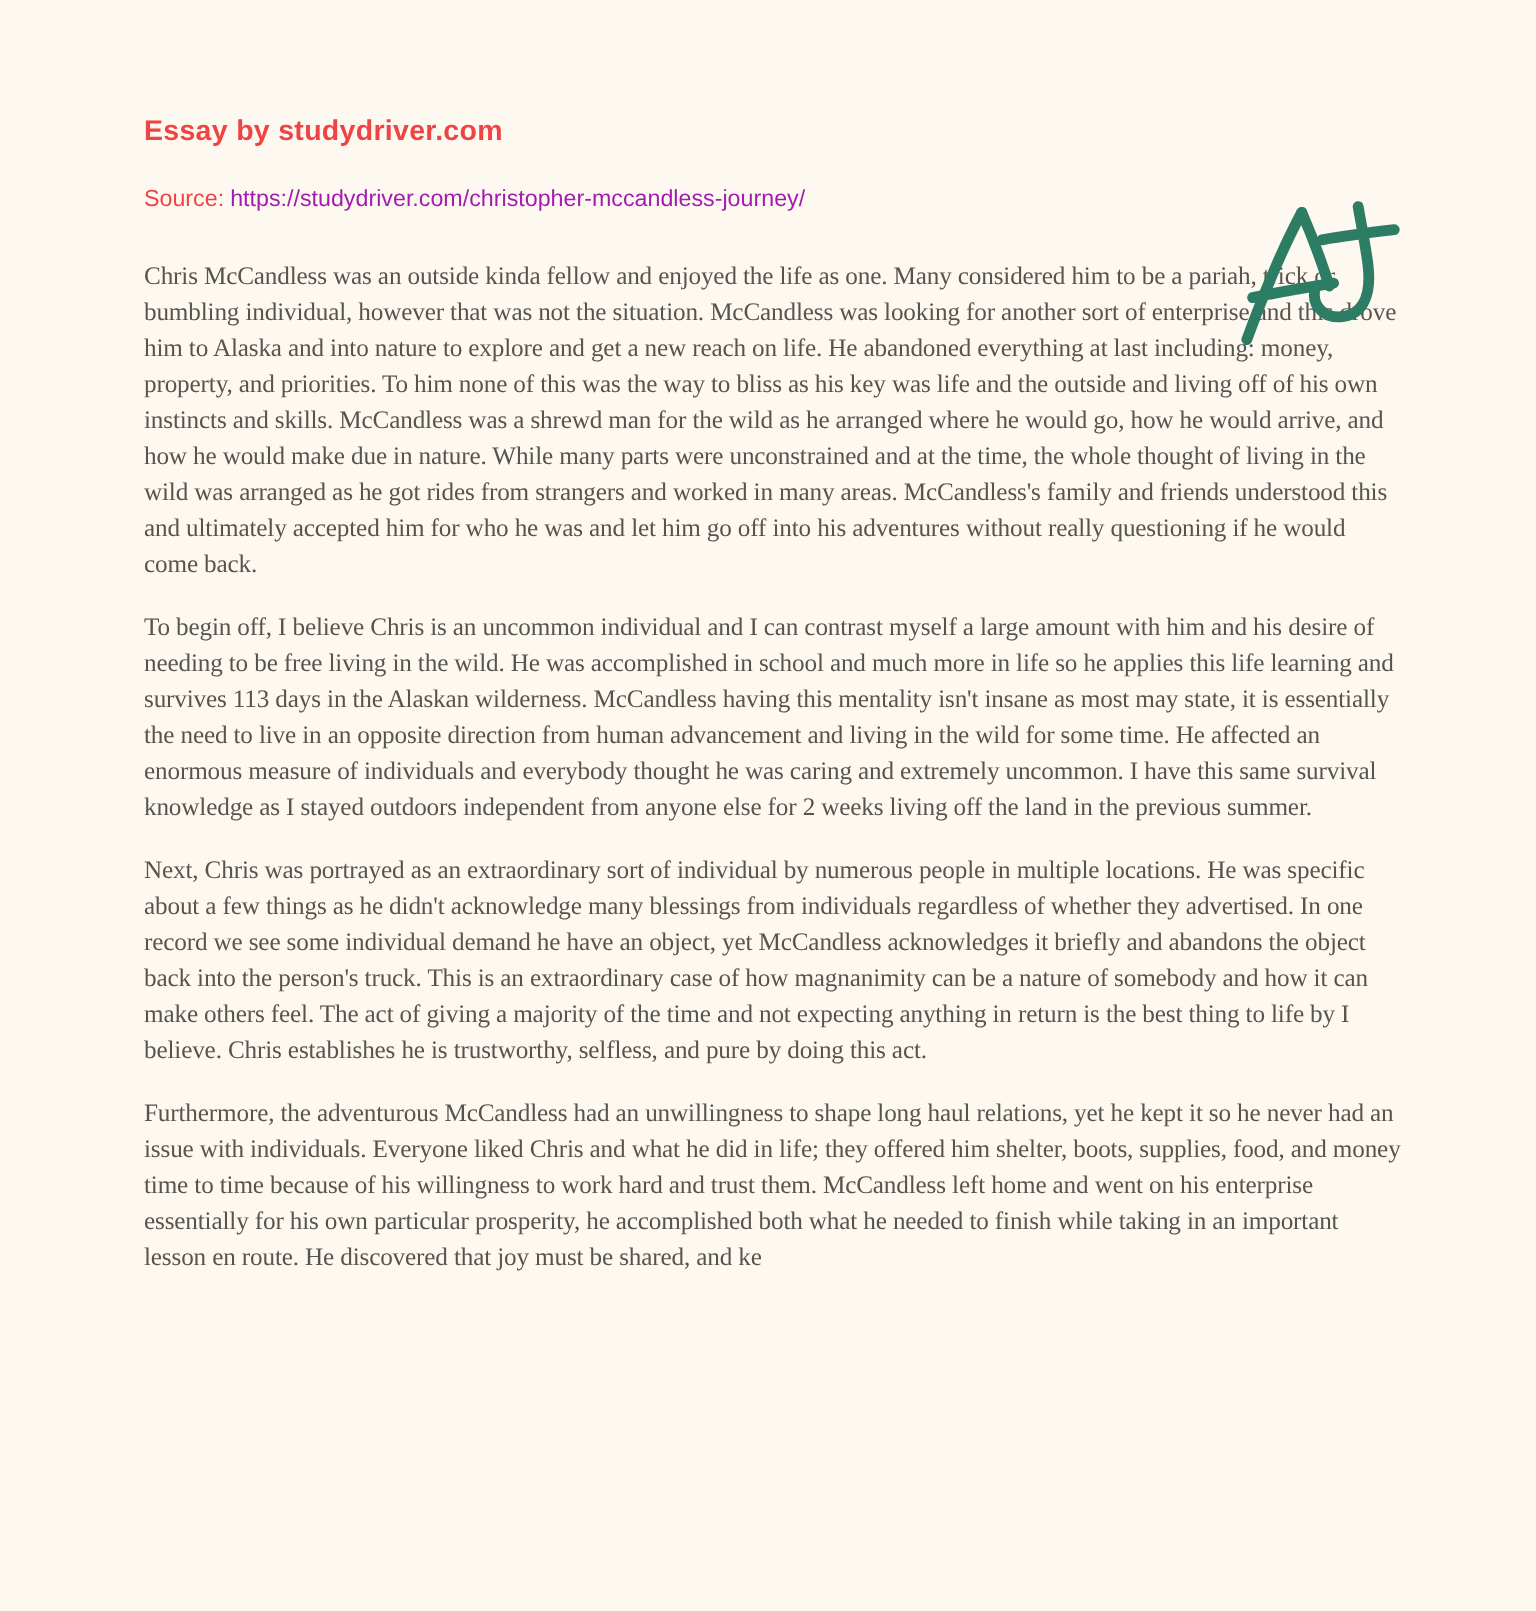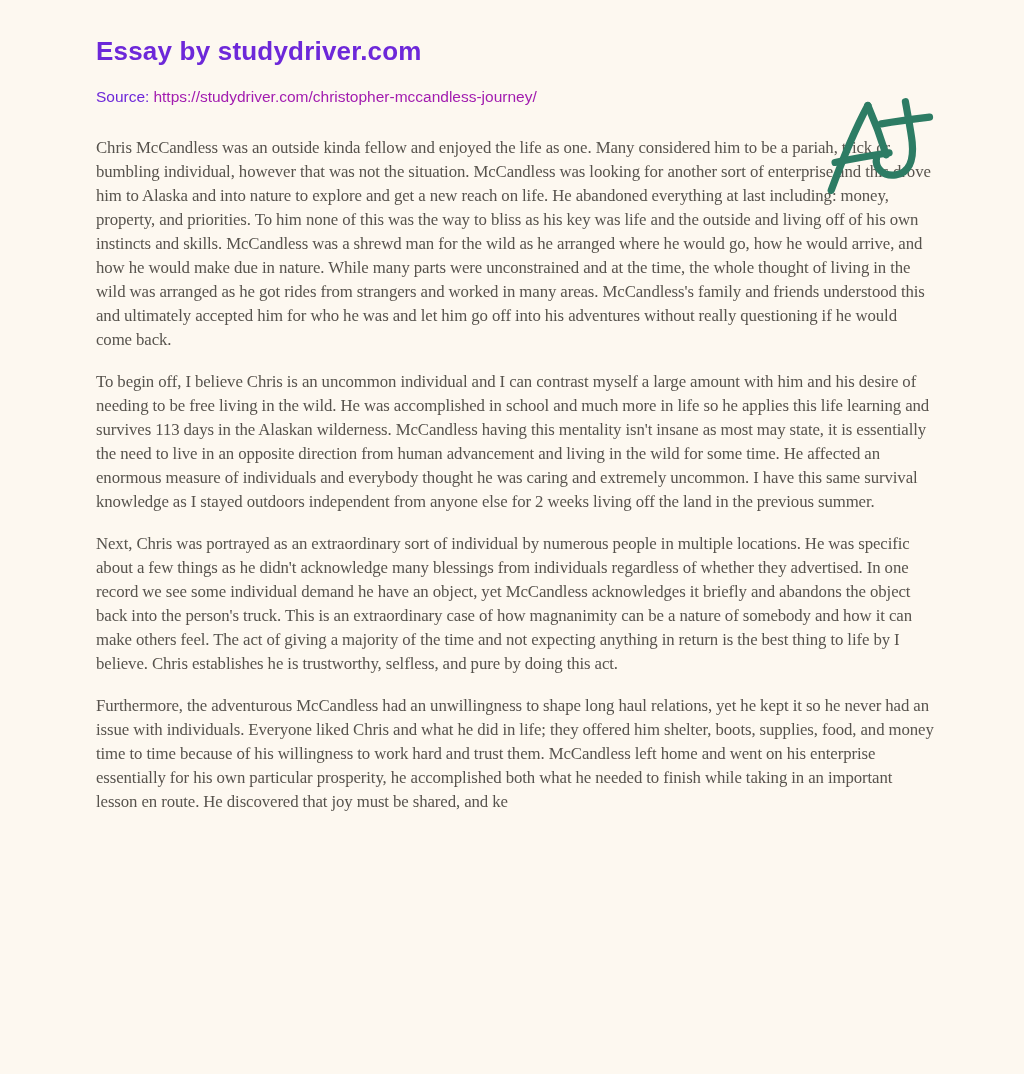--- a/index.html
+++ b/index.html
@@ -10,34 +10,34 @@
     background: #fdf8f0;
     font-family: "Liberation Sans", sans-serif;
   }
   .page {
     position: relative;
     width: 1024px;
     height: 1074px;
     padding: 0 90px 0 96px;
   }
   .brand-title {
-    margin-top: 36px;
-    font-size: 26px;
+    margin-top: 72px;
+    font-size: 19px;
     line-height: 31px;
     font-weight: 700;
-    color: #6d28d9;
+    color: #ef4444;
     letter-spacing: 0.2px;
   }
   .source-line {
     margin-top: 19px;
     font-size: 15.5px;
     line-height: 22px;
   }
   .source-label {
-    color: #6d28d9;
+    color: #ef4444;
     margin-right: 4px;
   }
   .source-link {
     color: #a21caf;
     text-decoration: none;
     cursor: pointer;
   }
   .logo {
     position: absolute;
     left: 822px;

